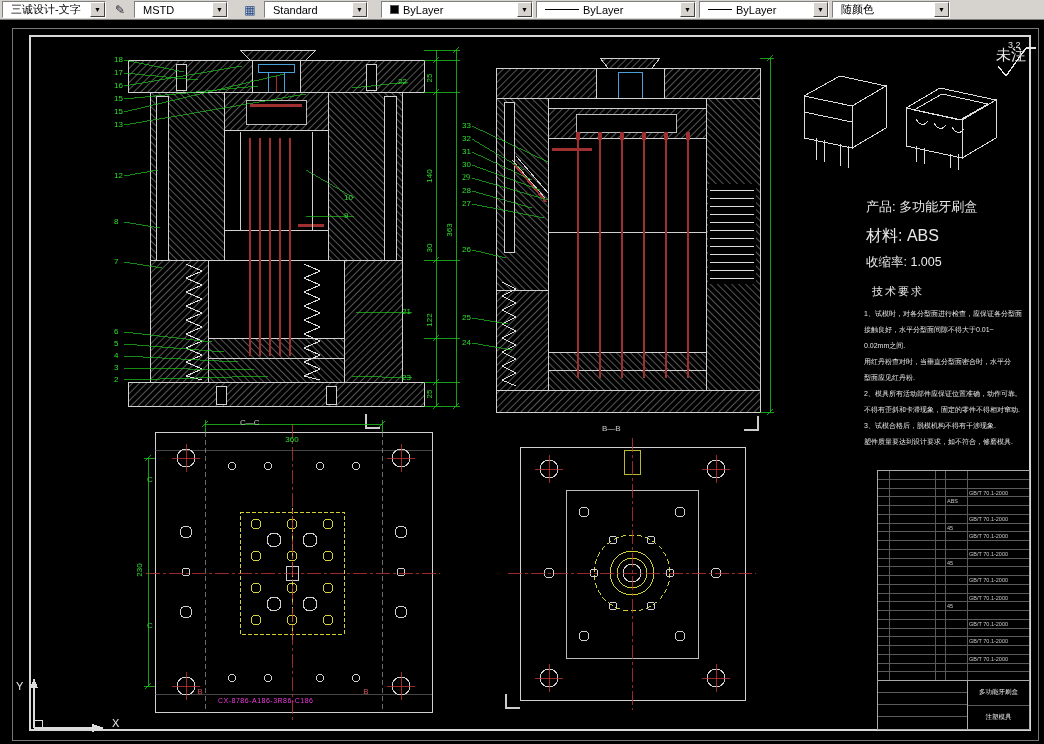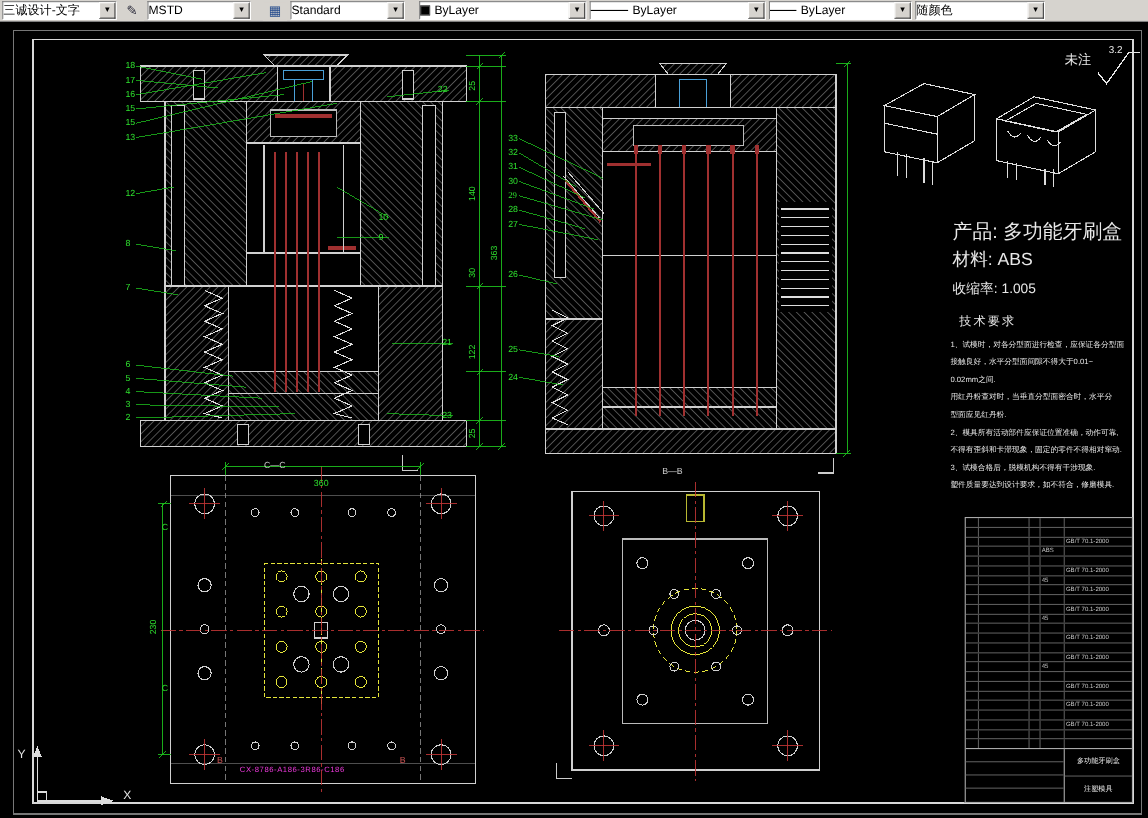--- a/index.html
+++ b/index.html
@@ -1,19 +1,19 @@
 <!DOCTYPE html>
 <html><head>
 <meta charset="utf-8">
 <style>
   *{box-sizing:border-box;margin:0;padding:0}
   html,body{width:1044px;height:744px;overflow:hidden;background:#000;font-family:"Liberation Sans",sans-serif}
   
   .toolbar{height:20px;width:1044px;background:#d6d3ce;border-bottom:1px solid #7f7f7f;display:flex;align-items:center;padding:0 2px;gap:3px}
-  .combo{height:17px;background:#fff;border:1px solid;border-color:#7f7f7f #fff #fff #7f7f7f;display:flex;align-items:center;font-size:11px;color:#000;padding-left:0;flex:none}
+  .combo{height:17px;background:#fff;border:1px solid;border-color:#7f7f7f #fff #fff #7f7f7f;display:flex;align-items:center;font-size:11px;color:#000;padding-left:8px;flex:none}
   .combo .ctext{white-space:nowrap;overflow:hidden;flex:1}
   .combo .arrow{margin-left:auto;width:15px;height:15px;background:#d6d3ce;border:1px solid;border-color:#fff #404040 #404040 #fff;font-size:7px;line-height:13px;text-align:center;color:#000;flex:none}
   .tool-btn{width:22px;height:18px;background:#d6d3ce;border:1px solid #d6d3ce;font-size:12px;line-height:16px;text-align:center;color:#223;flex:none}
   .lt-sample{width:34px;height:1px;background:#000;margin-right:4px;flex:none}
   .sw{width:9px;height:9px;background:#000;border:1px solid #555;margin-right:4px;flex:none}
   
   .canvas{position:relative;width:1044px;height:724px;background:#000}
   .canvas svg{position:absolute;left:0;top:0}
   .ov{position:absolute;color:#e8e8e8;white-space:nowrap}
   .balloon{position:absolute;color:#2ee02e;font-size:8px;line-height:8px;white-space:nowrap}
@@ -431,23 +431,23 @@
       <span class="dim rot" style="left: 430px; top: 374px;">25</span>
       <span class="dim rot" style="left: 450px; top: 210px;">363</span>
       <span class="dim" style="left: 292px; top: 420px;">360</span>
       <span class="dim rot" style="left: 140px; top: 550px;">230</span>
       <span class="cutmark" style="left: 150px; top: 460px; color: rgb(46, 224, 46);">C</span>
       <span class="cutmark" style="left: 150px; top: 606px; color: rgb(46, 224, 46);">C</span>
       <span class="cutmark" style="left: 200px; top: 672px; color: rgb(204, 85, 85);">B</span>
       <span class="cutmark" style="left: 366px; top: 672px; color: rgb(204, 85, 85);">B</span>
     </div>
 
-<span class="ov" style="left:968px;top:26px;font-size:12px">未注</span>
+<span class="ov" style="left:996px;top:26px;font-size:15px">未注</span>
 <span class="ov" style="left:1008px;top:20px;font-size:9px">3.2</span>
-<span class="ov" style="left:866px;top:178px;font-size:18px">产品: 多功能牙刷盒</span>
+<span class="ov" style="left:866px;top:178px;font-size:13px">产品: 多功能牙刷盒</span>
 <span class="ov" style="left:866px;top:206px;font-size:16px">材料: ABS</span>
 <span class="ov" style="left:866px;top:234px;font-size:12.5px">收缩率: 1.005</span>
 <span class="ov" style="left:872px;top:264px;font-size:11px;letter-spacing:2px">技术要求</span>
 <div id="tech-lines">
       <div class="tech-line">1、试模时，对各分型面进行检查，应保证各分型面</div>
       <div class="tech-line">接触良好，水平分型面间隙不得大于0.01~</div>
       <div class="tech-line">0.02mm之间.</div>
       <div class="tech-line">用红丹粉查对时，当垂直分型面密合时，水平分</div>
       <div class="tech-line">型面应见红丹粉.</div>
       <div class="tech-line">2、模具所有活动部件应保证位置准确，动作可靠,</div>

